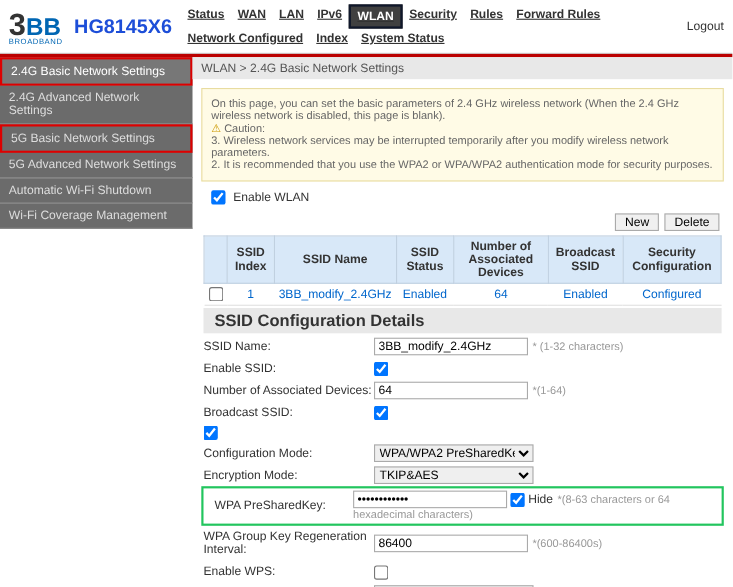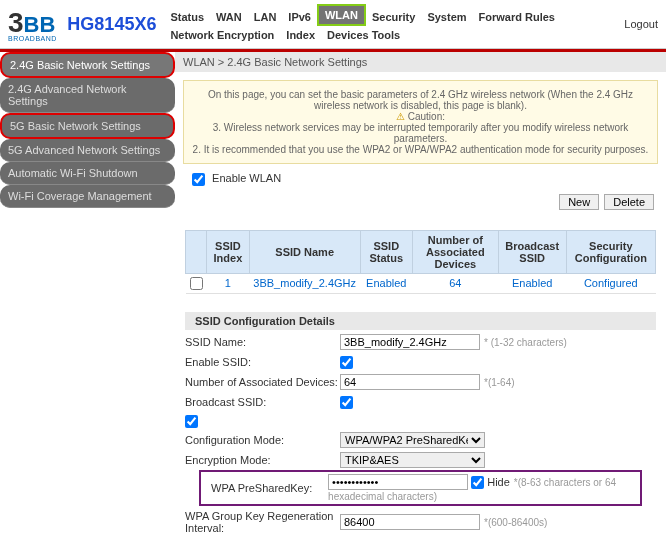--- a/index.html
+++ b/index.html
@@ -3,48 +3,48 @@
 <meta charset="utf-8">
 <style>
 * { box-sizing: border-box; margin: 0; padding: 0; }
 body { font-family: Arial, sans-serif; font-size: 11px; color: #333; background: #fff; width: 666px; }
 .header { display: flex; align-items: center; padding: 4px 8px; border-bottom: 1px solid #ccc; }
 .logo { display: flex; align-items: baseline; margin-right: 12px; }
 .logo-3 { font-size: 28px; font-weight: bold; color: #333; }
 .logo-bb { font-size: 22px; font-weight: bold; color: #0066b3; }
 .logo-sub { font-size: 7px; color: #0066b3; letter-spacing: 0.5px; margin-top: -4px; }
 .model { font-size: 18px; font-weight: bold; color: #1d4ed8; flex: 0 0 auto; margin-right: 8px; }
-.topnav { display: flex; flex-wrap: wrap; align-items: flex-end; flex: 1; }
+.topnav { display: flex; flex-wrap: wrap; align-items: flex-start; flex: 1; text-decoration: underline; }
 .topnav-item { font-size: 11px; font-weight: bold; color: #333; padding: 3px 6px; cursor: pointer; }
-.topnav-item.active { background: #737373; color: #fff; border: 2px solid #84cc16; }
+.topnav-item.active { background: #404040; color: #fff; border: 2px solid #0f172a; }
 .logout { margin-left: auto; font-size: 11px; color: #333; cursor: pointer; }
 .redbar { height: 3px; background: #b00; }
 .container { display: flex; }
 .sidebar { width: 175px; background: #fff; }
-.side-item { background: #6b6b6b; color: #ddd; font-size: 11px; padding: 5px 8px; border-bottom: 1px solid #888; cursor: pointer; border-radius: 10px; }
+.side-item { background: #6b6b6b; color: #ddd; font-size: 11px; padding: 5px 8px; border-bottom: 1px solid #888; cursor: pointer; }
 .side-item.active { background: #777; color: #fff; }
 .side-item.boxed { border: 2px solid #d00; }
 .main { flex: 1; padding: 0 0 10px 0; }
 .breadcrumb { background: #e8e8e8; padding: 4px 8px; font-size: 11px; color: #555; }
-.infobox { background: #fffbe6; border: 1px solid #e8dca0; margin: 8px; padding: 8px; font-size: 10px; color: #666; text-align: center; }
+.infobox { background: #fffbe6; border: 1px solid #e8dca0; margin: 8px; padding: 8px; font-size: 10px; color: #666; }
 .caution-icon { color: #c90; }
 .check-line { margin: 6px 17px; font-size: 11px; }
 .check-line input { margin-right: 4px; vertical-align: middle; }
 .btnrow { text-align: right; padding: 2px 12px; }
 .btn { background: #f0f0f0; border: 1px solid #aaa; padding: 1px 8px; font-size: 11px; cursor: pointer; margin-left: 2px; }
-table.grid { width: calc(100% - 20px); margin: 18px 10px; border-collapse: collapse; font-size: 11px; }
+table.grid { width: calc(100% - 20px); margin: 2px 10px; border-collapse: collapse; font-size: 11px; }
 table.grid th { background: #d8e8f8; font-weight: bold; padding: 3px 4px; border: 1px solid #c0d0e0; text-align: center; }
 table.grid td { padding: 3px 4px; border-bottom: 1px solid #e0e0e0; text-align: center; color: #0066cc; }
-.section-hdr { background: #e8e8e8; padding: 3px 10px; font-size: 11px; font-weight: bold; margin: 2px 10px; }
+.section-hdr { background: #e8e8e8; padding: 3px 10px; font-size: 15px; font-weight: bold; margin: 2px 10px; }
 .form-row { display: flex; align-items: center; padding: 2px 10px; font-size: 11px; }
 .form-label { width: 155px; padding: 2px 0; }
 .form-ctrl input[type=text], .form-ctrl input[type=password] { border: 1px solid #aaa; padding: 1px 3px; font-size: 11px; width: 140px; }
 .form-ctrl select { border: 1px solid #aaa; font-size: 11px; width: 145px; }
 .hint { color: #999; font-size: 10px; margin-left: 4px; }
-.hl-row { border: 2px solid #701a75; margin: 0 24px; padding: 0; }
+.hl-row { border: 2px solid #22c55e; margin: 0 8px; padding: 0; }
 .hl-row .form-row { margin: 0; }
 input[type=checkbox] { vertical-align: middle; }
 </style>
 </head>
 <body>
 
 <div class="header">
   <div>
     <div class="logo">
       <span class="logo-3">3</span>
@@ -53,25 +53,25 @@
     <div class="logo-sub">BROADBAND</div>
   </div>
   <div class="model">HG8145X6</div>
   <div class="topnav">
     <span class="topnav-item">Status</span>
     <span class="topnav-item">WAN</span>
     <span class="topnav-item">LAN</span>
     <span class="topnav-item">IPv6</span>
     <span class="topnav-item active">WLAN</span>
     <span class="topnav-item">Security</span>
-    <span class="topnav-item">System</span>
+    <span class="topnav-item">Rules</span>
     <span class="topnav-item">Forward Rules</span>
-    <span class="topnav-item">Network Encryption</span>
+    <span class="topnav-item">Network Configured</span>
     <span class="topnav-item">Index</span>
-    <span class="topnav-item">Devices Tools</span>
+    <span class="topnav-item">System Status</span>
   </div>
   <span class="logout">Logout</span>
 </div>
 <div class="redbar"></div>
 
 <div class="container">
   <div class="sidebar">
     <div class="side-item active boxed">2.4G Basic Network Settings</div>
     <div class="side-item">2.4G Advanced Network Settings</div>
     <div class="side-item boxed">5G Basic Network Settings</div>

